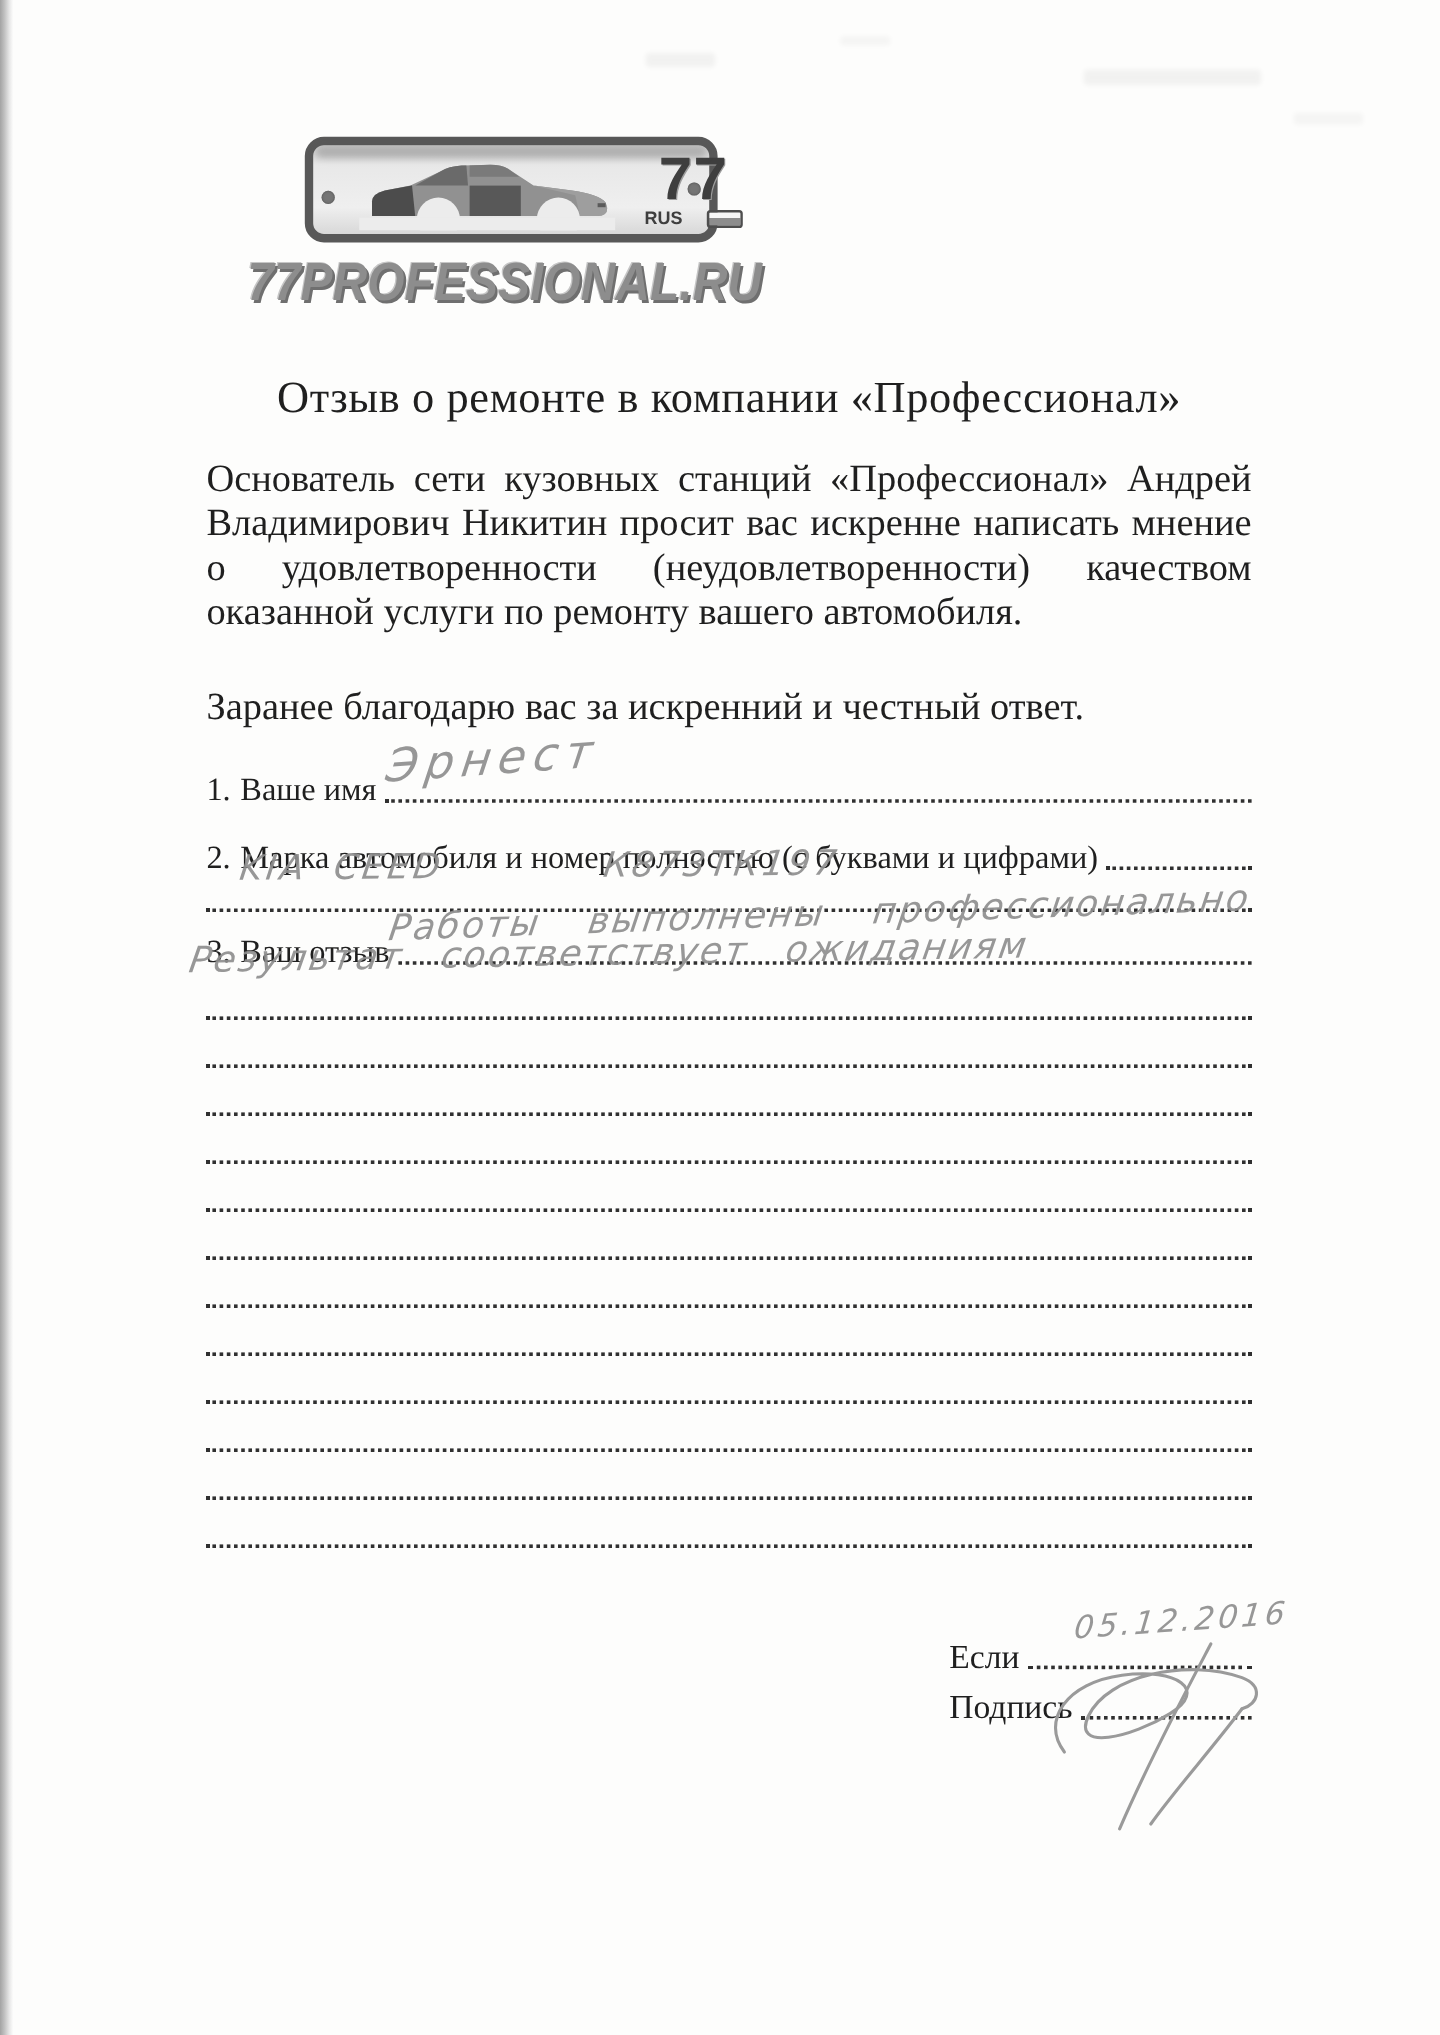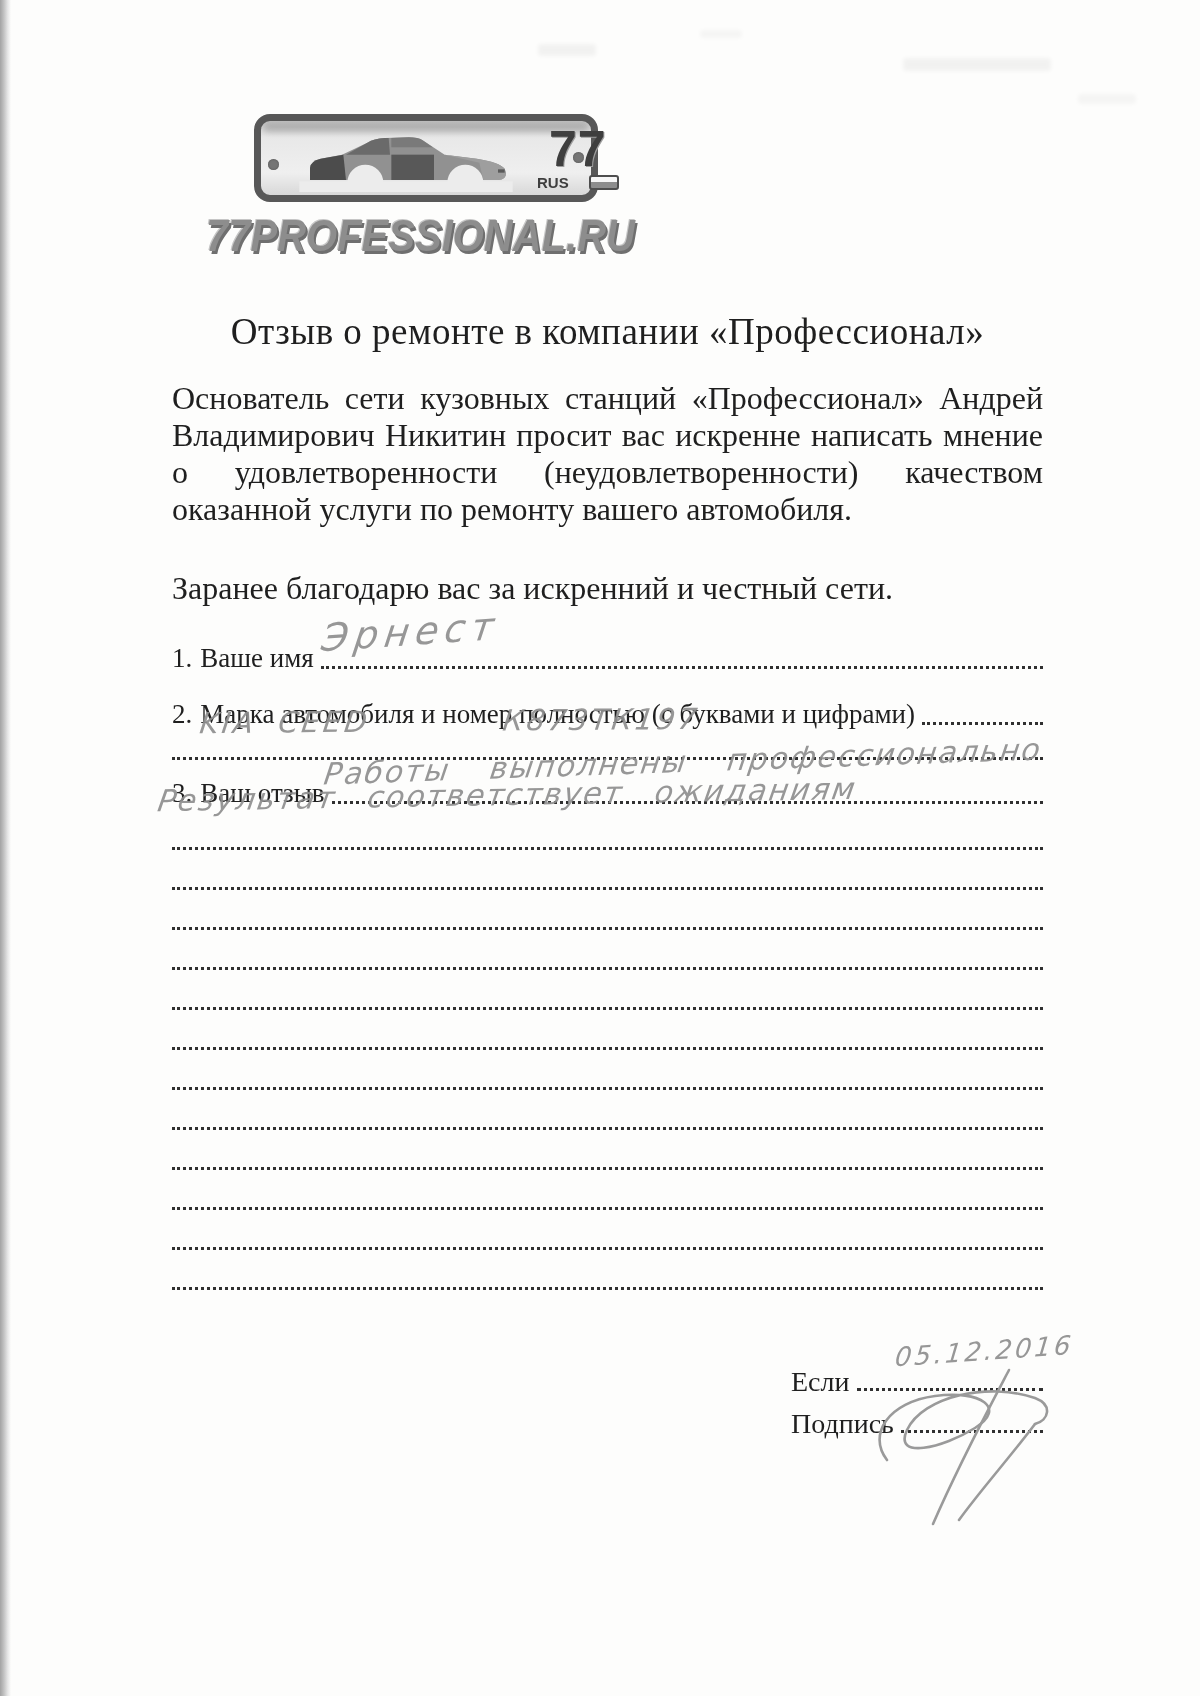--- a/index.html
+++ b/index.html
@@ -131,21 +131,21 @@
           </div>
         </div>
         <span class="screw r"></span>
       </div>
       <div class="brand">77PROFESSIONAL.RU</div>
     </header>
 
     <h1 class="title">Отзыв о ремонте в компании «Профессионал»</h1>
 
     <p class="body intro">Основатель сети кузовных станций «Профессионал» Андрей Владимирович Никитин просит вас искренне написать мнение о удовлетворенности (неудовлетворенности) качеством оказанной услуги по ремонту вашего автомобиля.</p>
-    <p class="body thanks">Заранее благодарю вас за искренний и честный сети.</p>
+    <p class="body thanks">Заранее благодарю вас за искренний и честный ответ.</p>
 
     <div class="qrow q1">
       <span class="q-no">1.</span>
       <span class="q-label">Ваше имя</span>
       <span class="leader"></span>
       <span class="hw hw-name">Эрнест</span>
     </div>
 
     <div class="qrow q2">
       <span class="q-no">2.</span>

